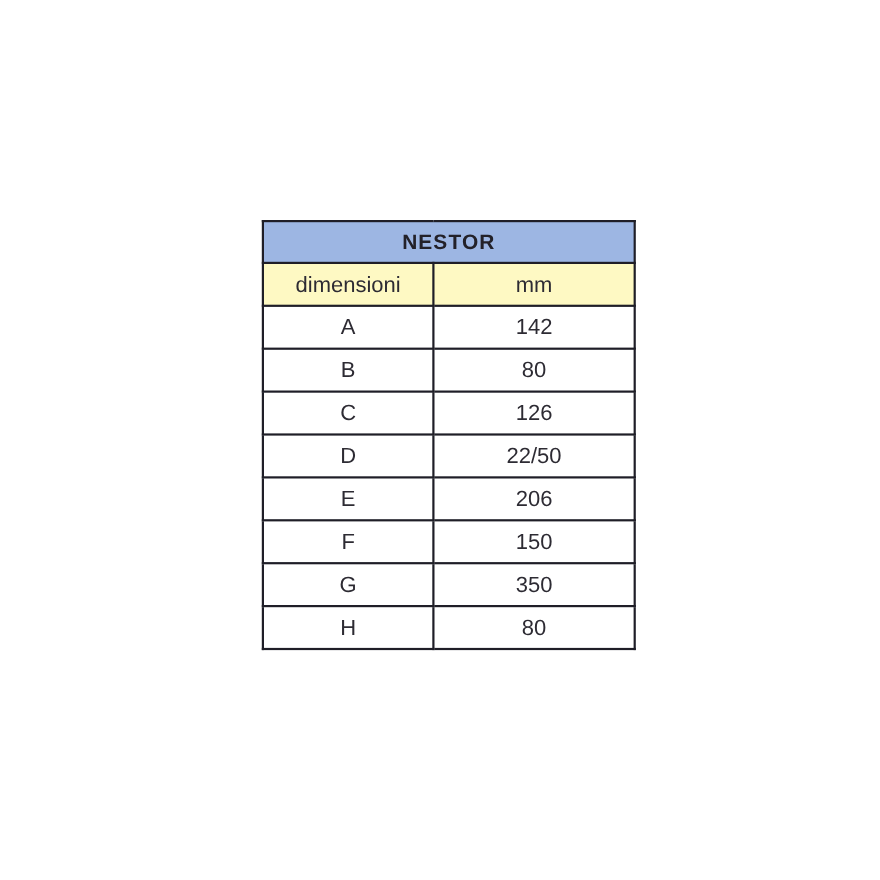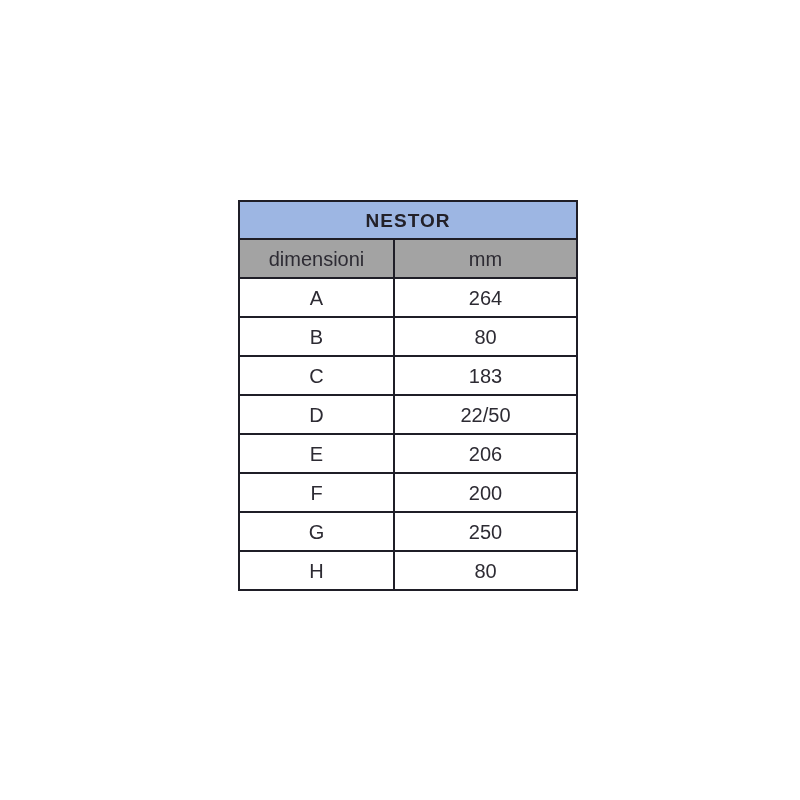--- a/index.html
+++ b/index.html
@@ -39,21 +39,21 @@
   }
   table.spec-table tr.title-row th {
     background: #9db6e3;
     font-weight: 700;
     font-size: 19px;
     letter-spacing: 1px;
     color: #232129;
     height: 38px;
   }
   table.spec-table tr.subheader-row td {
-    background: #a3a3a3;
+    background: #fef9c3;
     color: #2d2b33;
   }
   table.spec-table tbody td {
     background: #ffffff;
   }
 </style>
 </head>
 <body>
 
 <div class="stage">
@@ -67,45 +67,45 @@
         <th colspan="2">NESTOR</th>
       </tr>
       <tr class="subheader-row">
         <td>dimensioni</td>
         <td>mm</td>
       </tr>
     </thead>
     <tbody>
       <tr>
         <td>A</td>
-        <td>264</td>
+        <td>142</td>
       </tr>
       <tr>
         <td>B</td>
         <td>80</td>
       </tr>
       <tr>
         <td>C</td>
-        <td>183</td>
+        <td>126</td>
       </tr>
       <tr>
         <td>D</td>
         <td>22/50</td>
       </tr>
       <tr>
         <td>E</td>
         <td>206</td>
       </tr>
       <tr>
         <td>F</td>
-        <td>200</td>
+        <td>150</td>
       </tr>
       <tr>
         <td>G</td>
-        <td>250</td>
+        <td>350</td>
       </tr>
       <tr>
         <td>H</td>
         <td>80</td>
       </tr>
     </tbody>
   </table>
 </div>
 
 </body></html>

